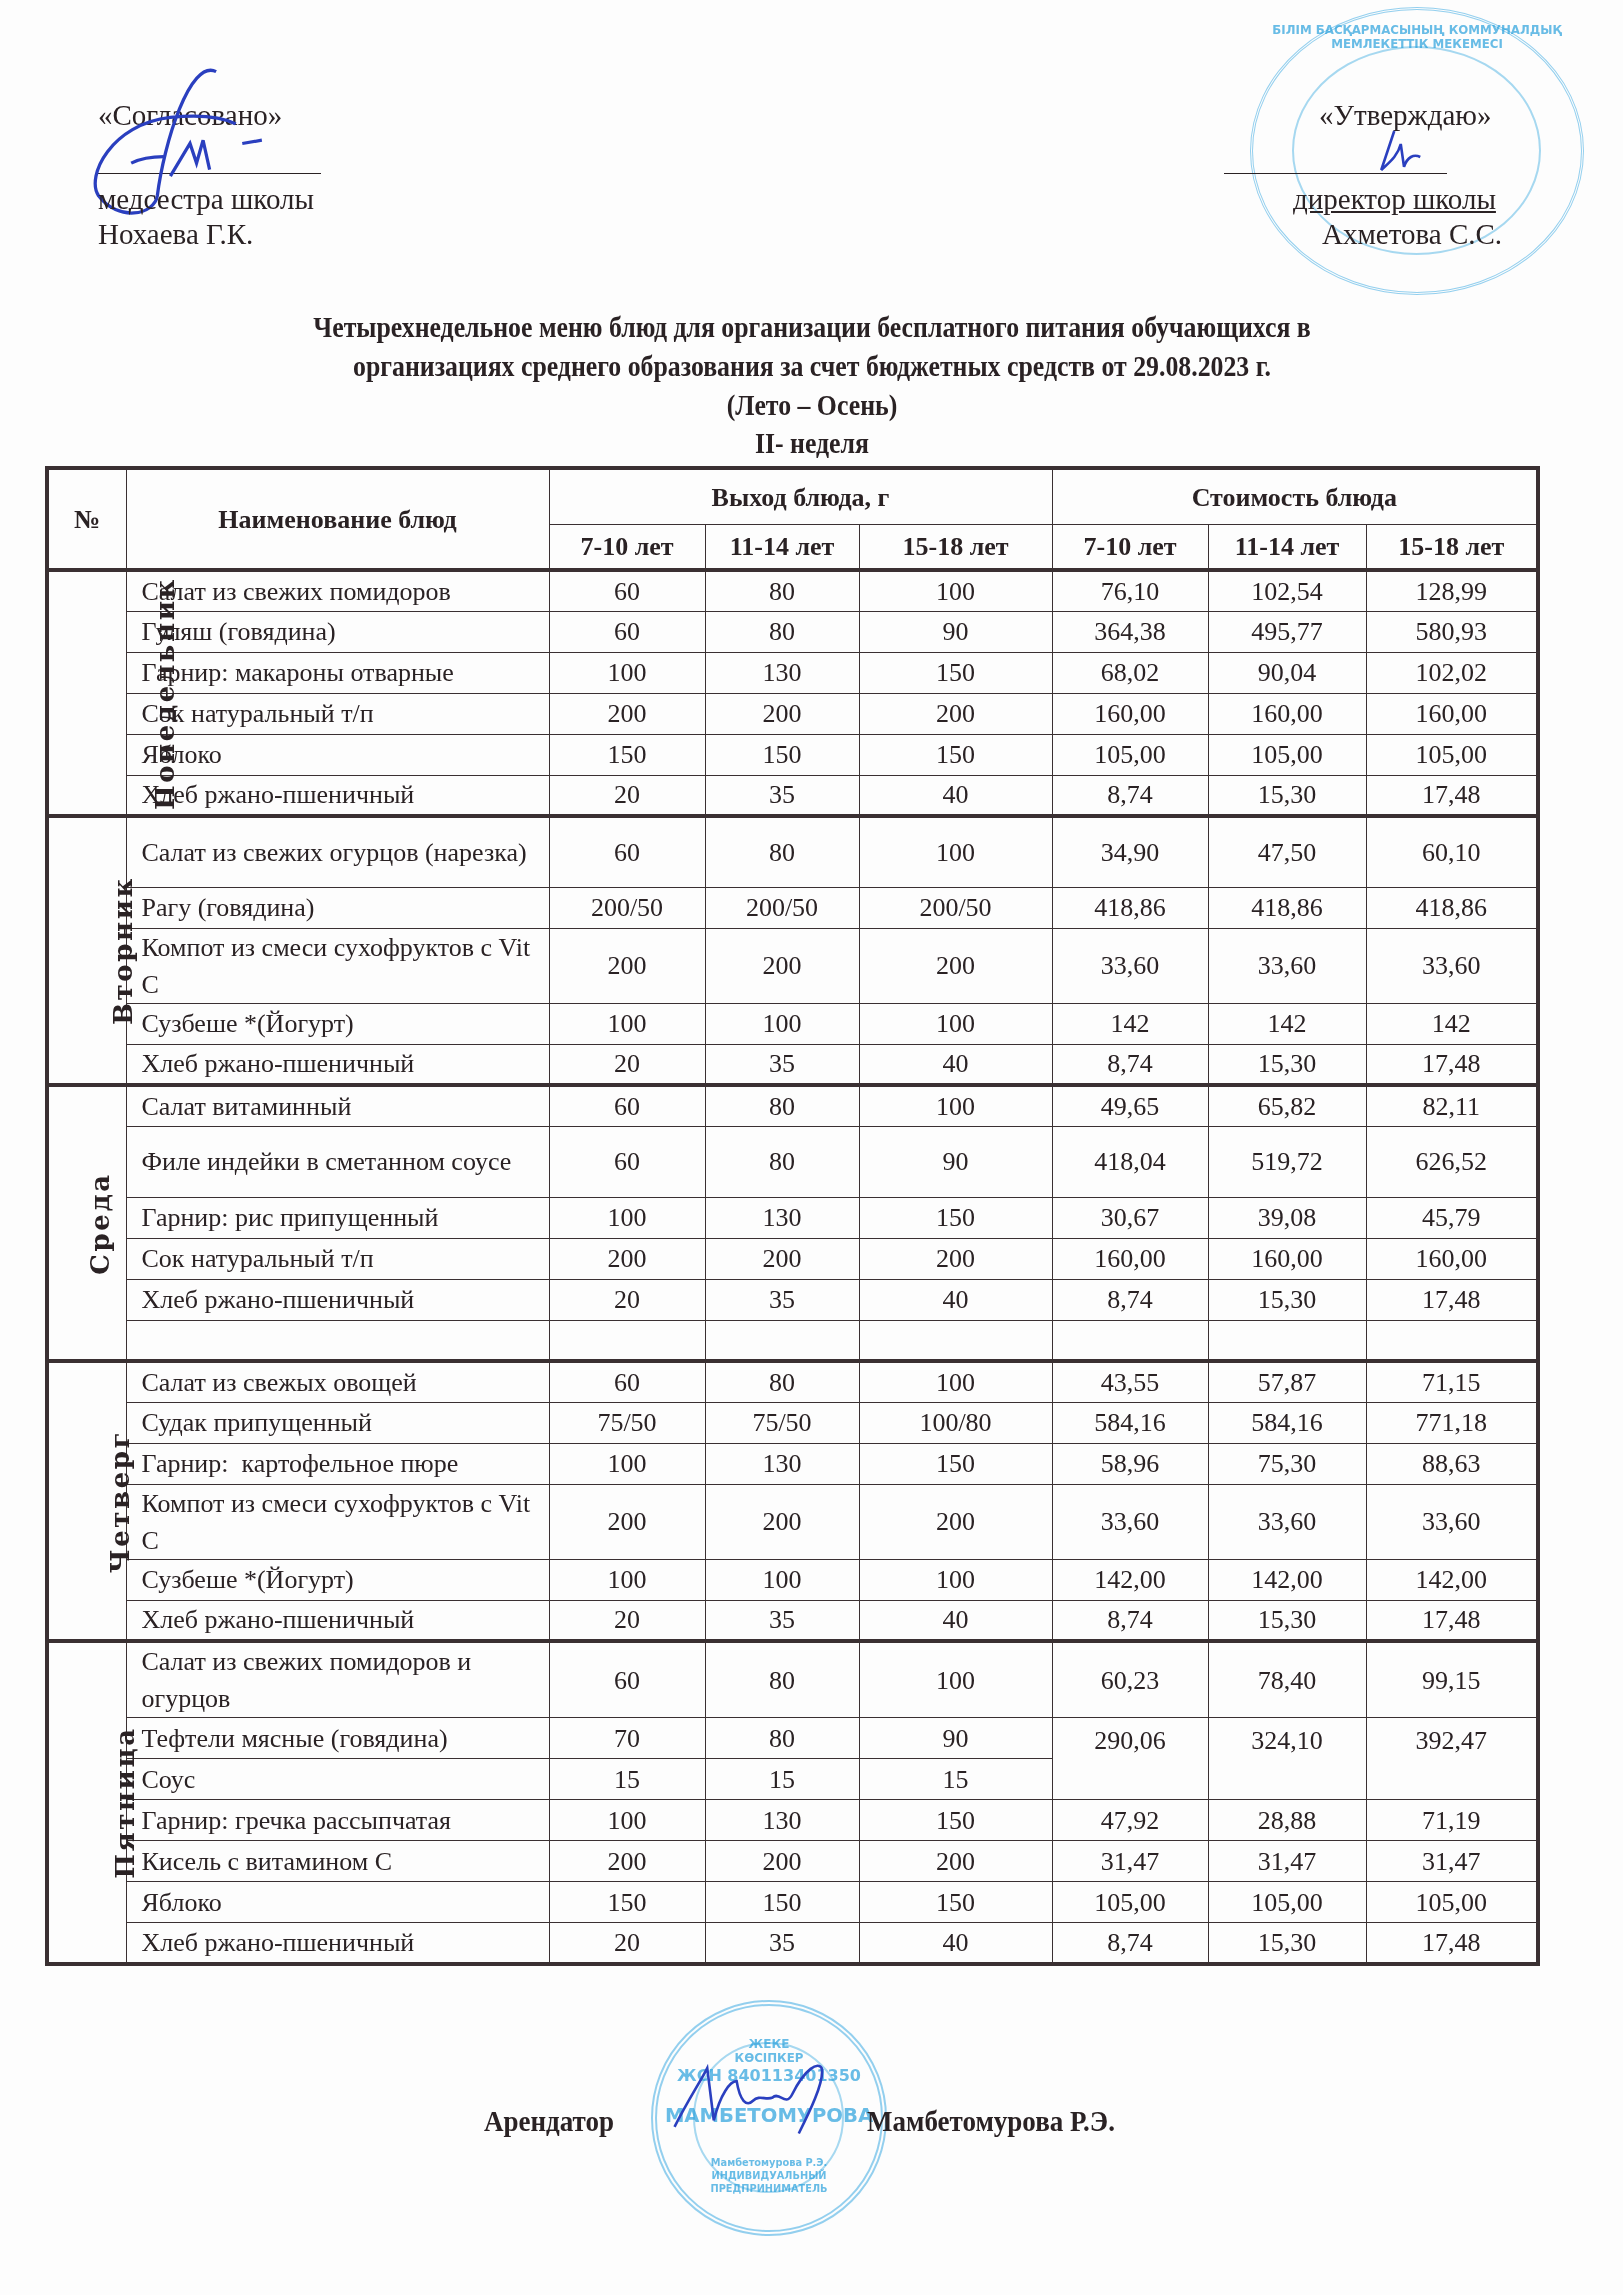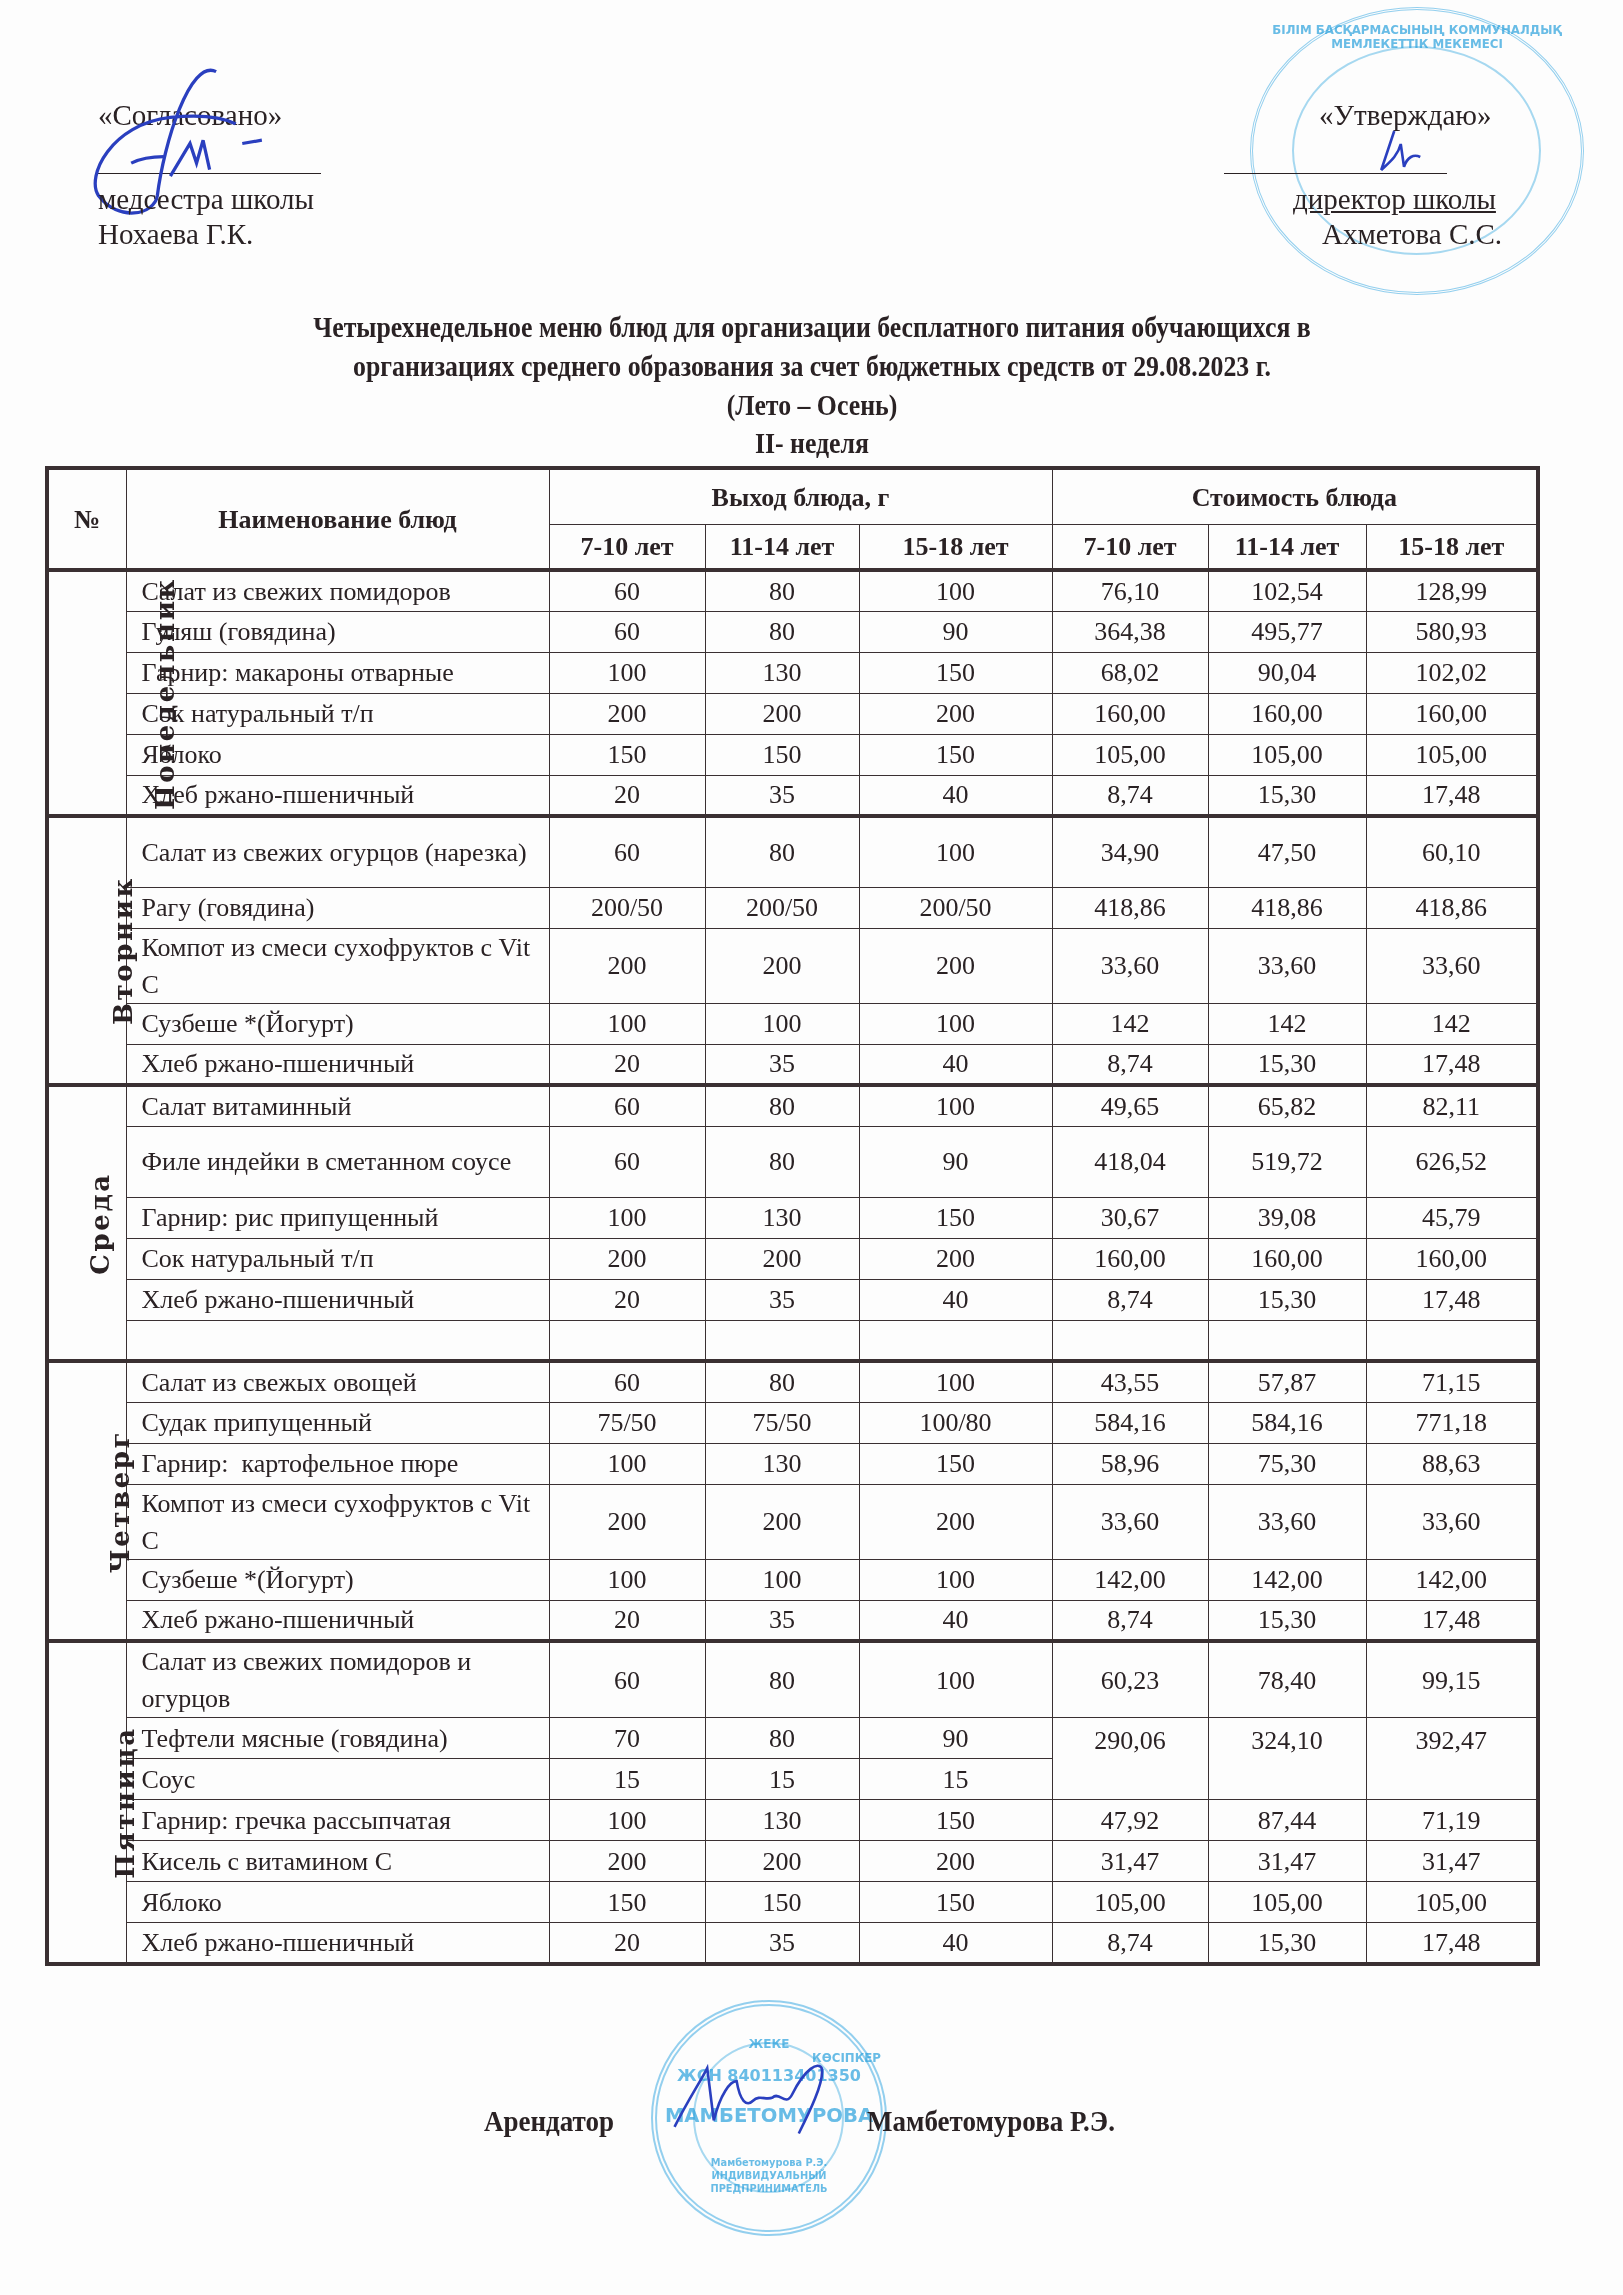--- a/index.html
+++ b/index.html
@@ -341,21 +341,21 @@
       <td>15</td>
       <td>15</td>
       <td>15</td>
     </tr>
     <tr class="row-1">
       <td class="name">Гарнир: гречка рассыпчатая</td>
       <td>100</td>
       <td>130</td>
       <td>150</td>
       <td>47,92</td>
-      <td>87,44</td>
+      <td>28,88</td>
       <td>71,19</td>
     </tr>
     <tr class="row-1">
       <td class="name">Кисель с витамином С</td>
       <td>200</td>
       <td>200</td>
       <td>200</td>
       <td>31,47</td>
       <td>31,47</td>
       <td>31,47</td>
@@ -377,21 +377,21 @@
       <td>8,74</td>
       <td>15,30</td>
       <td>17,48</td>
     </tr>
   </tbody>
 </table>
 
 <div class="stamp" style="left:651px; top:2000px; width:236px; height:236px; border-width:6.5px;">
   <div class="stamp-inner" style="left:36px; top:36px; width:151px; height:151px;"></div>
   <div class="stamp-text" style="top:31px; font-size:12px;">ЖЕКЕ</div>
-  <div class="stamp-text" style="top:45px; font-size:11.8px;text-align:right;">КӨСІПКЕР</div>
+  <div class="stamp-text" style="top:45px; font-size:11.8px;">КӨСІПКЕР</div>
   <div class="stamp-text" style="top:60px; font-size:16px;">ЖСН 840113401350</div>
   <div class="stamp-text" style="top:98px; font-size:19.6px;">МАМБЕТОМУРОВА</div>
   <div class="stamp-text" style="top:151px; font-size:9.8px;">Мамбетомурова Р.Э.</div>
   <div class="stamp-text" style="top:164px; font-size:9.8px;">ИНДИВИДУАЛЬНЫЙ</div>
   <div class="stamp-text" style="top:177px; font-size:9.8px;">ПРЕДПРИНИМАТЕЛЬ</div>
 </div>
 <svg class="sig-scribble" style="left:668px;top:2055px;" width="170" height="85" viewBox="0 0 260 130">
   <path d="M10 110 C30 70 50 40 60 20 L70 100 C80 60 95 40 105 40 C110 70 120 80 130 70 C140 60 150 70 160 65 C170 55 180 80 190 60 C210 20 230 10 235 20 C240 40 215 90 200 120" stroke="#2a3fbf" stroke-width="4" fill="none"></path>
 </svg>
 <div class="abs" style="left:484px; top:2104px; font-size:30px; font-weight:bold; transform:scaleX(0.9); transform-origin:left;">Арендатор</div>

